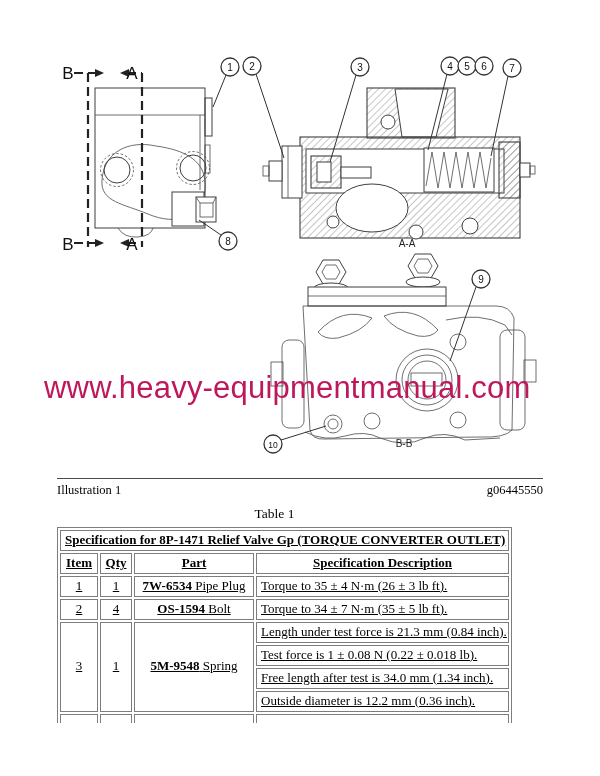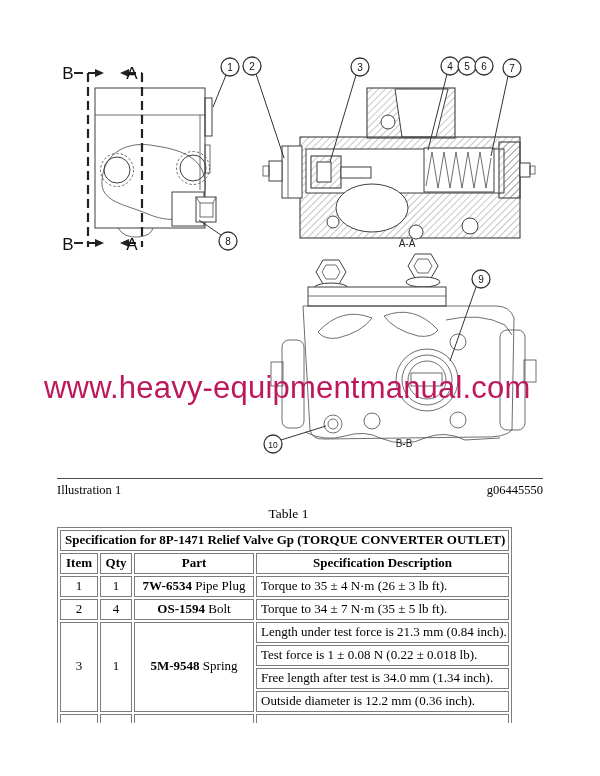--- a/index.html
+++ b/index.html
@@ -27,27 +27,27 @@
     font-family:"Liberation Sans",sans-serif;
     font-size:31px;letter-spacing:0.2px;white-space:nowrap;
     color:#be185d;z-index:5;
   }
   
   .rule{left:57px;top:478px;width:486px;border-top:1px solid #4a4a4a;height:0;}
   .caption-row{left:57px;top:483px;width:486px;font-size:12.5px;text-align:center;}
   .caption-left{float:left;}
   .caption-right{float:right;}
   
-  .table-caption{left:61px;top:506px;width:455px;text-align:center;font-size:13.5px;}
+  .table-caption{left:47px;top:506px;width:455px;text-align:center;font-size:13.5px;}
   .table-clip{left:57px;top:527px;width:459px;height:196px;overflow:hidden;}
   table.spec{
     border-collapse:separate;border-spacing:2px;
     border:1px solid #7d7d7d;background:#fff;
     width:455px;table-layout:fixed;
-    font-size:13px;line-height:1.15;
+    font-size:13px;line-height:1.15;text-decoration:underline;
   }
   table.spec td, table.spec th{
     border:1px solid #7d7d7d;padding:2px 4px;vertical-align:middle;
     overflow:hidden;white-space:nowrap;
   }
   th.title-cell{text-align:center;font-weight:bold;padding:3px 2px;}
   th.colhead{text-align:center;font-weight:bold;}
   td.c{text-align:center;}
   td.spec-desc{text-align:left;padding-left:6px;margin-left:12px;}
   tr.stub td{height:20px;}

